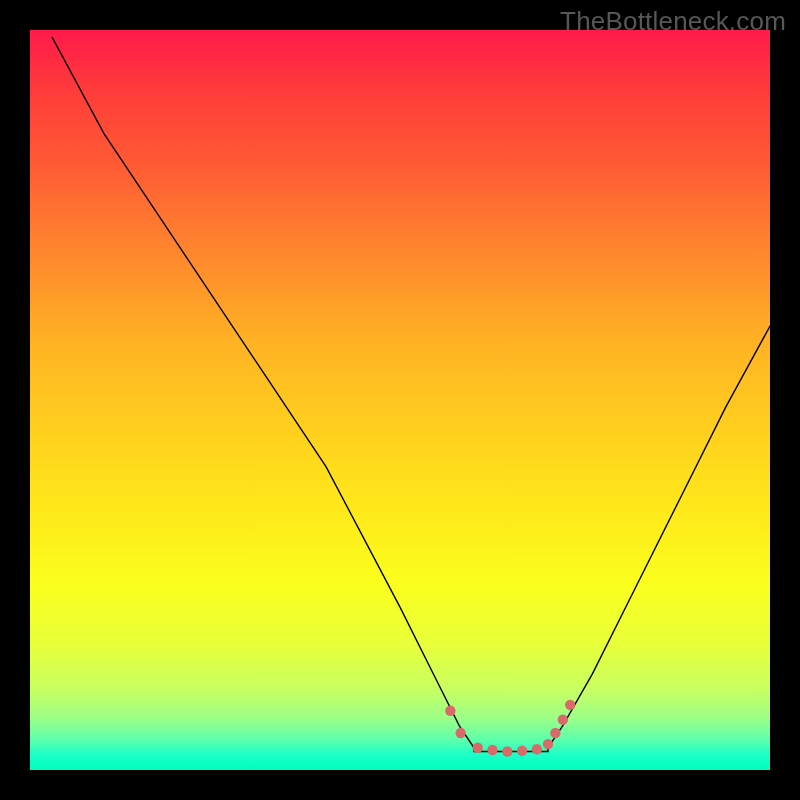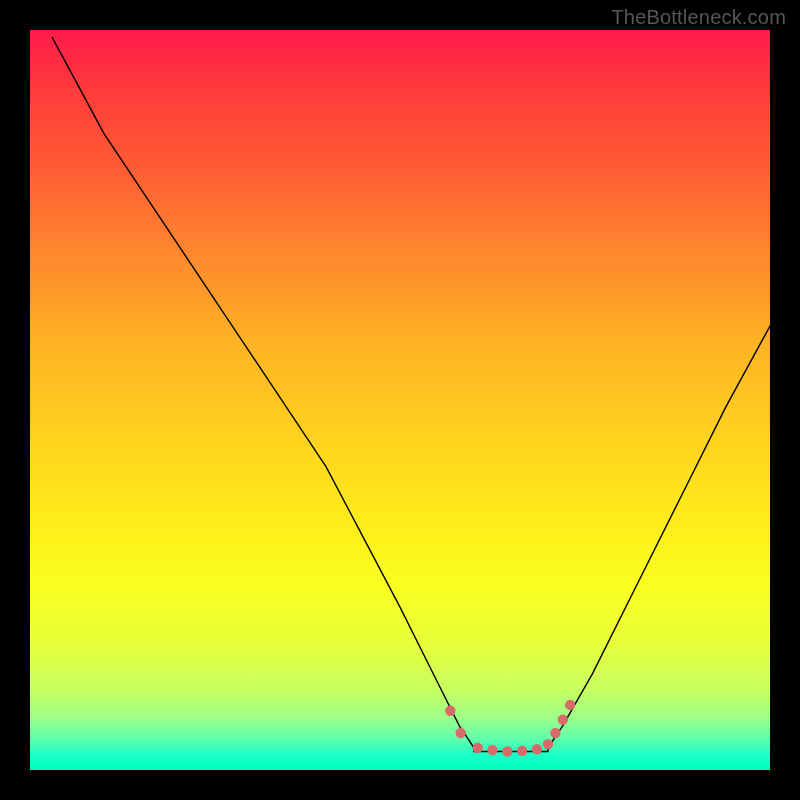--- a/index.html
+++ b/index.html
@@ -8,21 +8,21 @@
     position: relative;
     width: 800px;
     height: 800px;
     background: #000;
   }
   .watermark {
     position: absolute;
     top: 6px;
     right: 14px;
     font-family: Arial, Helvetica, sans-serif;
-    font-size: 20px;
+    font-size: 26px;
     font-weight: 500;
     color: #575757;
     letter-spacing: 0.2px;
   }
   .plot-area {
     position: absolute;
     left: 30px;
     top: 30px;
     width: 740px;
     height: 740px;

